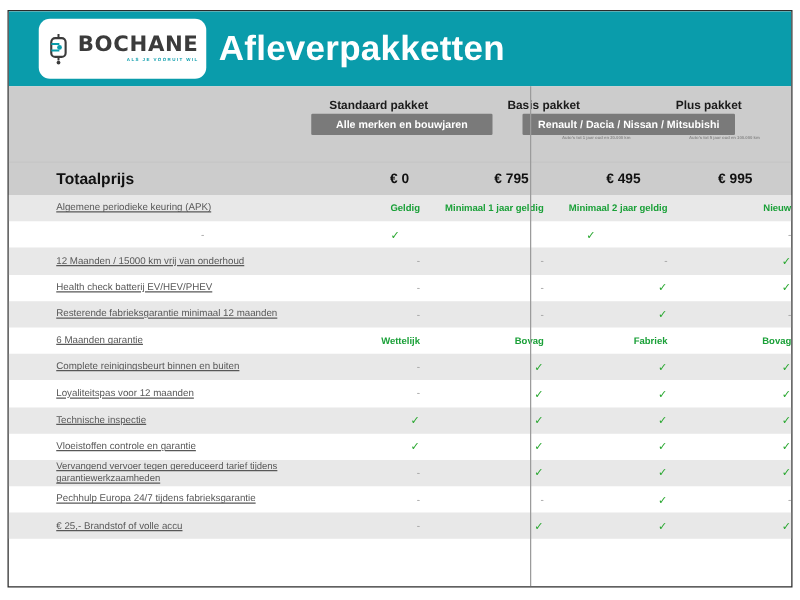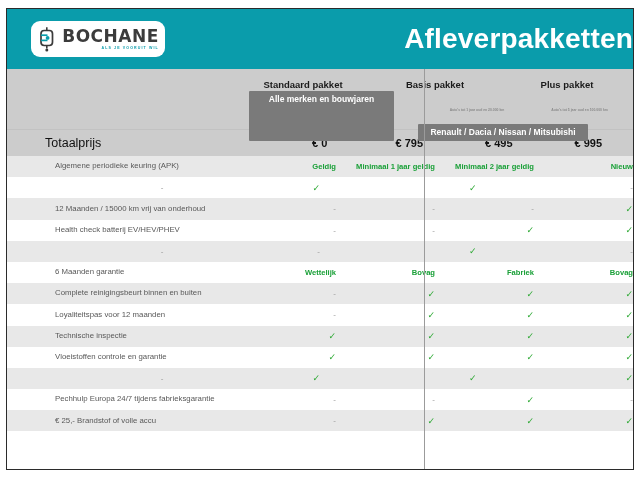--- a/index.html
+++ b/index.html
@@ -16,38 +16,38 @@
     position:relative;width:628px;height:462px;box-sizing:border-box;
     border:1px solid #2b2b2b;background:#ffffff;overflow:hidden;
   }
 
   
   .hdr{
     position:relative;height:60px;background:#0a9cab;display:flex;
     align-items:center;
   }
   .logo-box{
-    margin-left:24px;width:134px;height:36px;background:#ffffff;
+    margin-left:24px;width:134px;height:48px;background:#ffffff;
     border-radius:9px;display:flex;align-items:center;justify-content:center;
     box-sizing:border-box;padding:0 7px;
   }
   .logo-inner{display:flex;align-items:center;gap:5px;}
   .logo-mark{width:20px;height:26px;position:relative;flex:0 0 auto;}
   .logo-text{display:flex;flex-direction:column;align-items:flex-end;line-height:1;}
   .logo-word{
     font-size:17px;font-weight:bold;color:#3b3b3b;letter-spacing:.5px;
     font-family:"DejaVu Sans",sans-serif;
   }
   .logo-tag{
     font-size:3.6px;color:#0a9cab;letter-spacing:1.1px;margin-top:2px;
     font-weight:bold;white-space:nowrap;
   }
   .hdr-title{
     position:absolute;left:0;right:0;top:0;bottom:0;
-    display:flex;align-items:center;justify-content:flex-end;
+    display:flex;align-items:center;justify-content:flex-start;
     pointer-events:none;
     padding-left:48px;
   }
   .hdr-title span{
     color:#ffffff;font-size:28px;font-weight:bold;letter-spacing:.2px;
     margin-left:120px;
   }
 
   
   .band{position:relative;height:60px;background:#cccccc;}
@@ -59,44 +59,44 @@
   .pkg-name{
     font-size:9.5px;font-weight:bold;color:#1b1b1b;
   }
   .badge-row{position:absolute;top:22px;left:0;right:0;display:flex;}
   .badge{
     background:#7a7a7a;color:#ffffff;font-size:8.5px;font-weight:bold;
     text-align:center;padding:3px 0 4px 0;border-radius:1px;
     white-space:nowrap;
   }
   .badge-left{margin-left:242px;width:145px;}
-  .badge-right{margin-left:24px;width:170px;margin-top:33px;}
+  .badge-right{margin-left:24px;width:170px;}
   .sub-row{position:absolute;top:39px;left:0;right:0;display:flex;}
   .subnote{
     font-size:3.4px;color:#8a8a8a;text-align:center;white-space:nowrap;
     font-weight:bold;
   }
   .sub-a{margin-left:420px;width:100px;}
   .sub-b{width:105px;}
 
   
   .total{
     height:26px;background:#cccccc;display:flex;align-items:center;
     border-top:1px solid #c2c2c2;
   }
-  .total .c-label{padding-left:38px;font-size:12.5px;font-weight:normal;color:#111;}
+  .total .c-label{padding-left:38px;font-size:12.5px;font-weight:bold;color:#111;}
   .total .c-col{font-size:11px;font-weight:bold;color:#111;}
 
   
   .tbl{display:block;background:#ffffff;}
   .trow{display:flex;align-items:center;min-height:21.2px;}
   .trow.alt{background:#e8e8e8;}
   .trow .lbl{
-    flex:0 0 230px;padding-left:48px;box-sizing:border-box;
-    font-size:7.8px;color:#585858;line-height:1.35;
+    flex:0 0 230px;padding-left:38px;box-sizing:border-box;
+    font-size:7.8px;color:#585858;line-height:1.35;text-decoration:underline;
   }
   .trow .val{
     flex:1 1 0;text-align:right;font-size:7.6px;color:#1aa038;
     font-weight:bold;
   }
   .val .tick{font-size:9px;color:#2ba832;font-weight:normal;}
   .val .dash{font-size:8px;color:#9a9a9a;font-weight:normal;}
   .trow.two .lbl{font-size:7.6px;}
 
   
@@ -193,20 +193,21 @@
           <div class="val"><span class="tick">✓</span></div>
         </div>
         <div class="trow">
           <div class="lbl">Health check batterij EV/HEV/PHEV</div>
           <div class="val"><span class="dash">-</span></div>
           <div class="val"><span class="dash">-</span></div>
           <div class="val"><span class="tick">✓</span></div>
           <div class="val"><span class="tick">✓</span></div>
         </div>
         <div class="trow alt">
+          <div class="lbl">Resterende fabrieksgarantie minimaal 12 maanden</div>
           <div class="val"><span class="dash">-</span></div>
           <div class="val"><span class="dash">-</span></div>
           <div class="val"><span class="tick">✓</span></div>
           <div class="val"><span class="dash">-</span></div>
         </div>
         <div class="trow">
           <div class="lbl">6 Maanden  garantie</div>
           <div class="val">Wettelijk</div>
           <div class="val">Bovag</div>
           <div class="val">Fabriek</div>
@@ -234,20 +235,21 @@
           <div class="val"><span class="tick">✓</span></div>
         </div>
         <div class="trow">
           <div class="lbl">Vloeistoffen controle en garantie</div>
           <div class="val"><span class="tick">✓</span></div>
           <div class="val"><span class="tick">✓</span></div>
           <div class="val"><span class="tick">✓</span></div>
           <div class="val"><span class="tick">✓</span></div>
         </div>
         <div class="trow alt two">
+          <div class="lbl">Vervangend vervoer tegen gereduceerd tarief tijdens garantiewerkzaamheden</div>
           <div class="val"><span class="dash">-</span></div>
           <div class="val"><span class="tick">✓</span></div>
           <div class="val"><span class="tick">✓</span></div>
           <div class="val"><span class="tick">✓</span></div>
         </div>
         <div class="trow">
           <div class="lbl">Pechhulp Europa 24/7 tijdens fabrieksgarantie</div>
           <div class="val"><span class="dash">-</span></div>
           <div class="val"><span class="dash">-</span></div>
           <div class="val"><span class="tick">✓</span></div>

